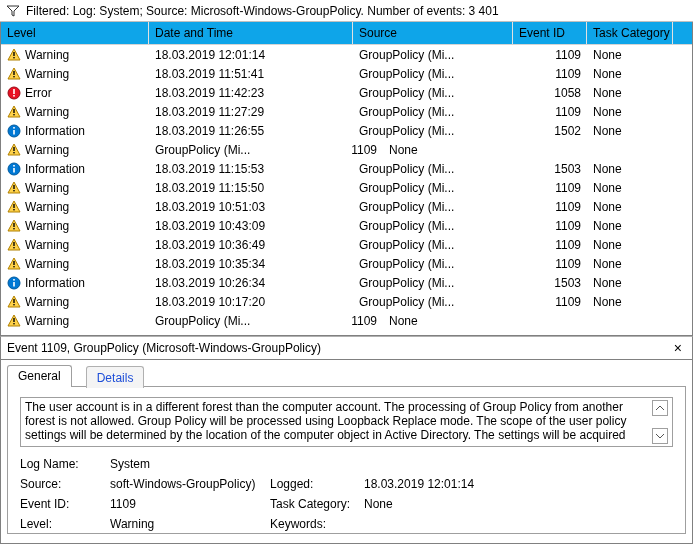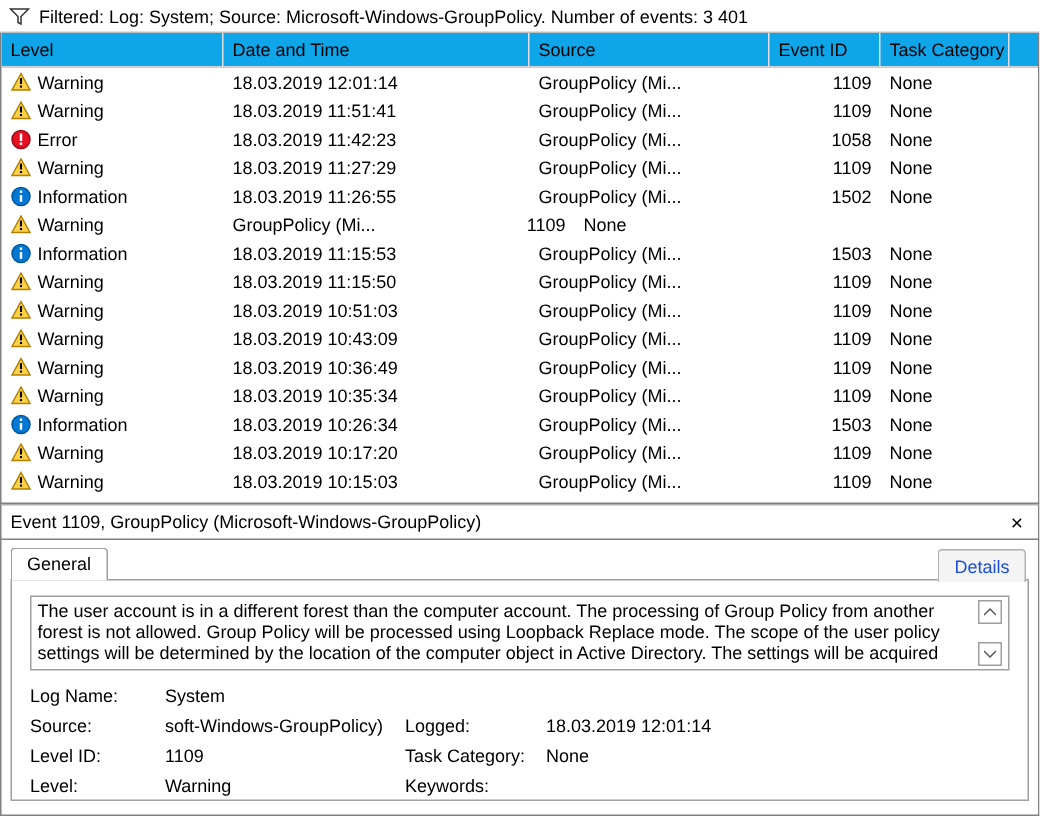--- a/index.html
+++ b/index.html
@@ -95,21 +95,20 @@
   padding: 4px 6px 0 6px;
   box-sizing: border-box;
   height: 184px;
 }
 .tabstrip {
   display: flex;
   gap: 12px;
   position: relative;
   top: 1px;
   z-index: 2;
-  justify-content: space-between;
 }
 .tab {
   border: 1px solid #9f9f9f;
   border-bottom: none;
   padding: 3px 10px 4px 10px;
   background: #fff;
   border-radius: 3px 3px 0 0;
   margin-right: 2px;
   box-sizing: border-box;
 }
@@ -418,21 +417,20 @@
         <div class="td col-level">
           <span class="icon-wrap">
             <svg width="14" height="14" viewBox="0 0 14 14">
               <path d="M7 1 L13 12 L1 12 Z" fill="#ffd24a" stroke="#b08000"></path>
               <rect x="6.3" y="4" width="1.4" height="4" fill="#000"></rect>
               <rect x="6.3" y="9" width="1.4" height="1.4" fill="#000"></rect>
             </svg>
           </span>
           <span>Warning</span>
         </div>
-        <div class="td col-date">18.03.2019 10:15:03</div>
         <div class="td col-source">GroupPolicy (Mi...</div>
         <div class="td col-eid-cell">1109</div>
         <div class="td col-cat">None</div>
       </div>
     </div>
 </div>
 
 <div class="detail-header">
   <span>Event 1109, GroupPolicy (Microsoft-Windows-GroupPolicy)</span>
   <span class="close-x">×</span>
@@ -463,21 +461,21 @@
       <div class="lbl">Log Name:</div>
       <div class="val">System</div>
       <div></div>
         <div></div>
 
       <div class="lbl">Source:</div>
       <div class="val">soft-Windows-GroupPolicy)</div>
       <div class="lbl">Logged:</div>
       <div class="val">18.03.2019 12:01:14</div>
 
-      <div class="lbl">Level ID:</div>
+      <div class="lbl">Event ID:</div>
       <div class="val">1109</div>
       <div class="lbl">Task Category:</div>
       <div class="val">None</div>
 
       <div class="lbl">Level:</div>
       <div class="val">Warning</div>
       <div class="lbl">Keywords:</div>
       <div class="val"></div>
     </div>
   </div>

